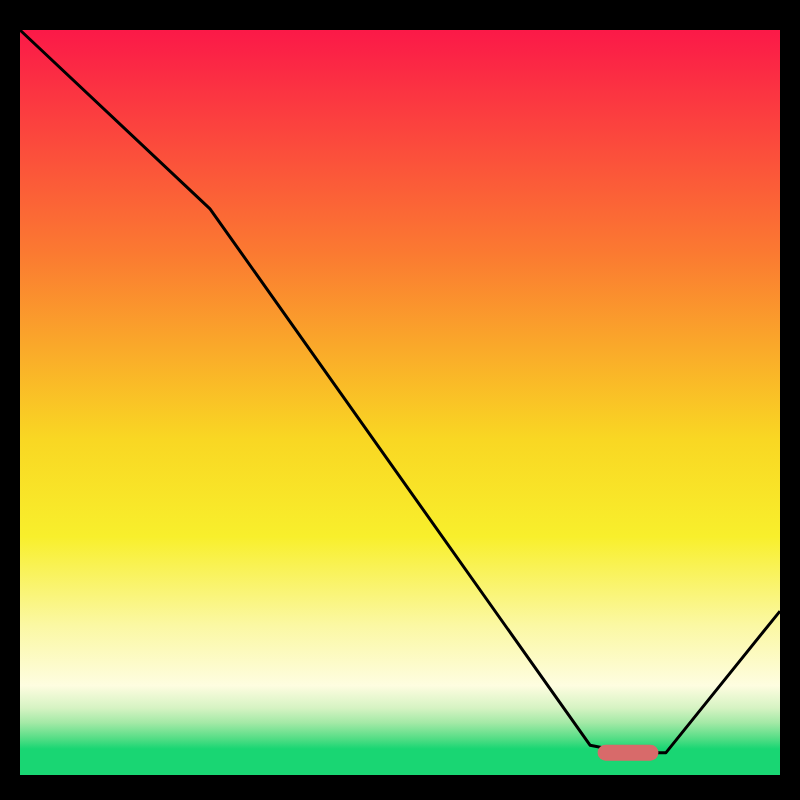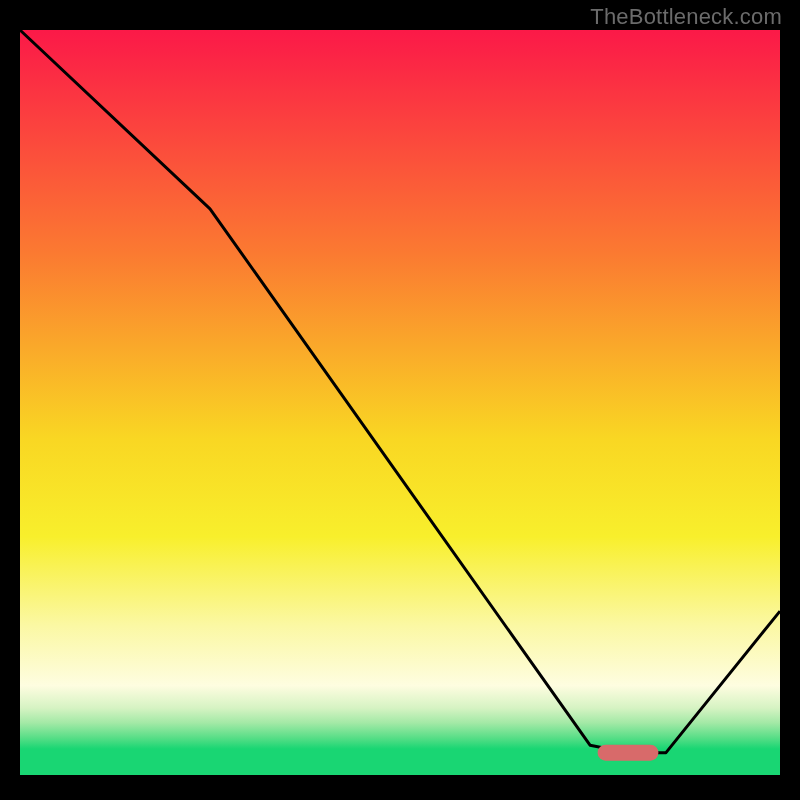--- a/index.html
+++ b/index.html
@@ -26,21 +26,20 @@
     z-index: 10;
   }
   svg {
     display: block;
   }
 </style>
 </head>
 <body>
 
 <div class="container">
-  <div class="watermark">TheBottleneck.com</div>
 
   <svg id="chart-svg" width="800" height="800" viewBox="0 0 800 800">
     <defs>
       <linearGradient id="bg-grad" x1="0" y1="0" x2="0" y2="1">
           <stop offset="0%" stop-color="#fb1948"></stop>
           <stop offset="30%" stop-color="#fb7a31"></stop>
           <stop offset="55.00000000000001%" stop-color="#f9d723"></stop>
           <stop offset="68%" stop-color="#f8ef2c"></stop>
           <stop offset="80%" stop-color="#fbf8a4"></stop>
           <stop offset="88%" stop-color="#fefde0"></stop>

